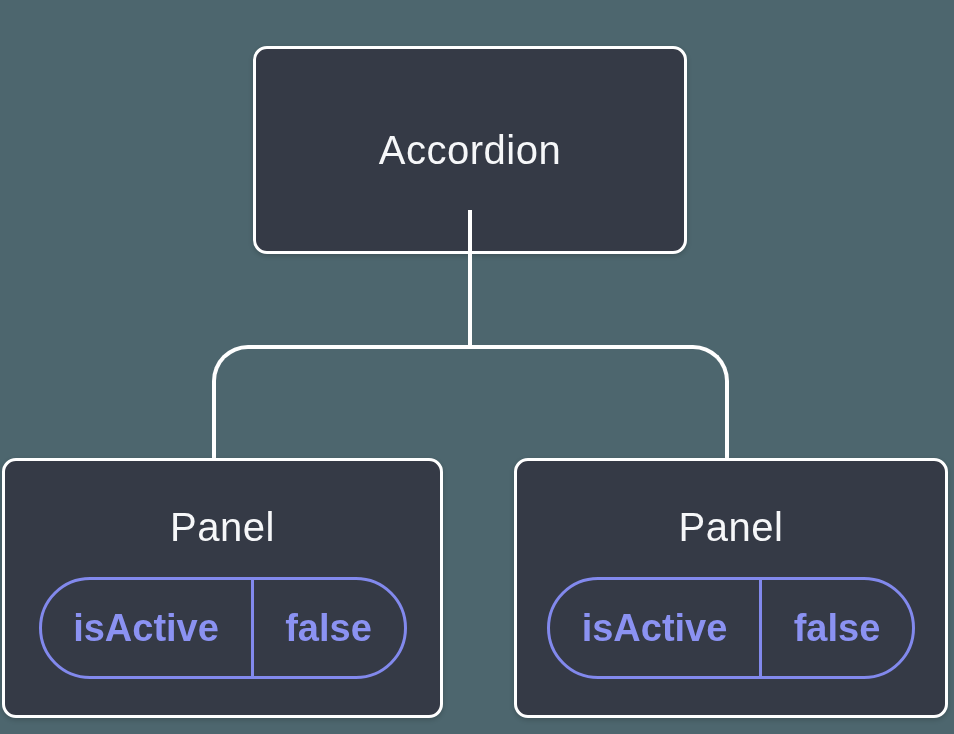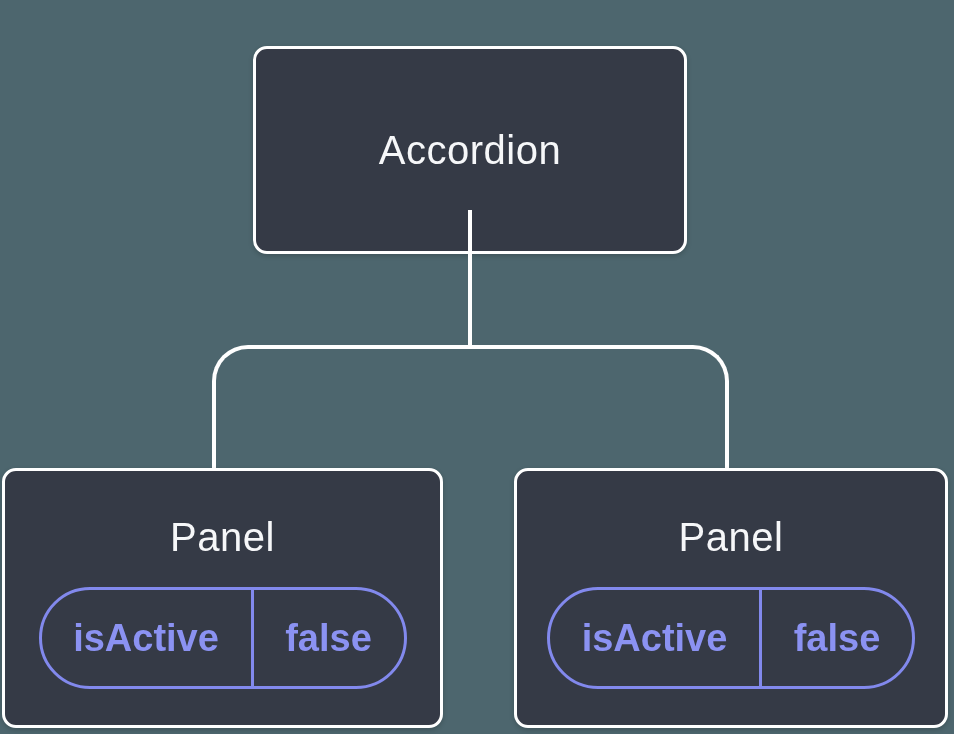--- a/index.html
+++ b/index.html
@@ -51,21 +51,21 @@
   .connector-bracket {
     position: absolute;
     left: 212px; top: 345px;
     width: 517px; height: 125px;
     border-top: 4px solid var(--connector);
     border-left: 4px solid var(--connector);
     border-right: 4px solid var(--connector);
     border-radius: 36px 36px 0 0;
   }
   .node-panel {
-    top: 468px;
+    top: 458px;
     height: 260px;
     display: flex;
     flex-direction: column;
     align-items: center;
   }
   .node-panel-left  { left: 2px;   width: 441px; }
   .node-panel-right { left: 514px; width: 434px; }
   .node-panel .node-label { margin-top: 38px; }
   .state-pill {
     margin-top: 22px;

